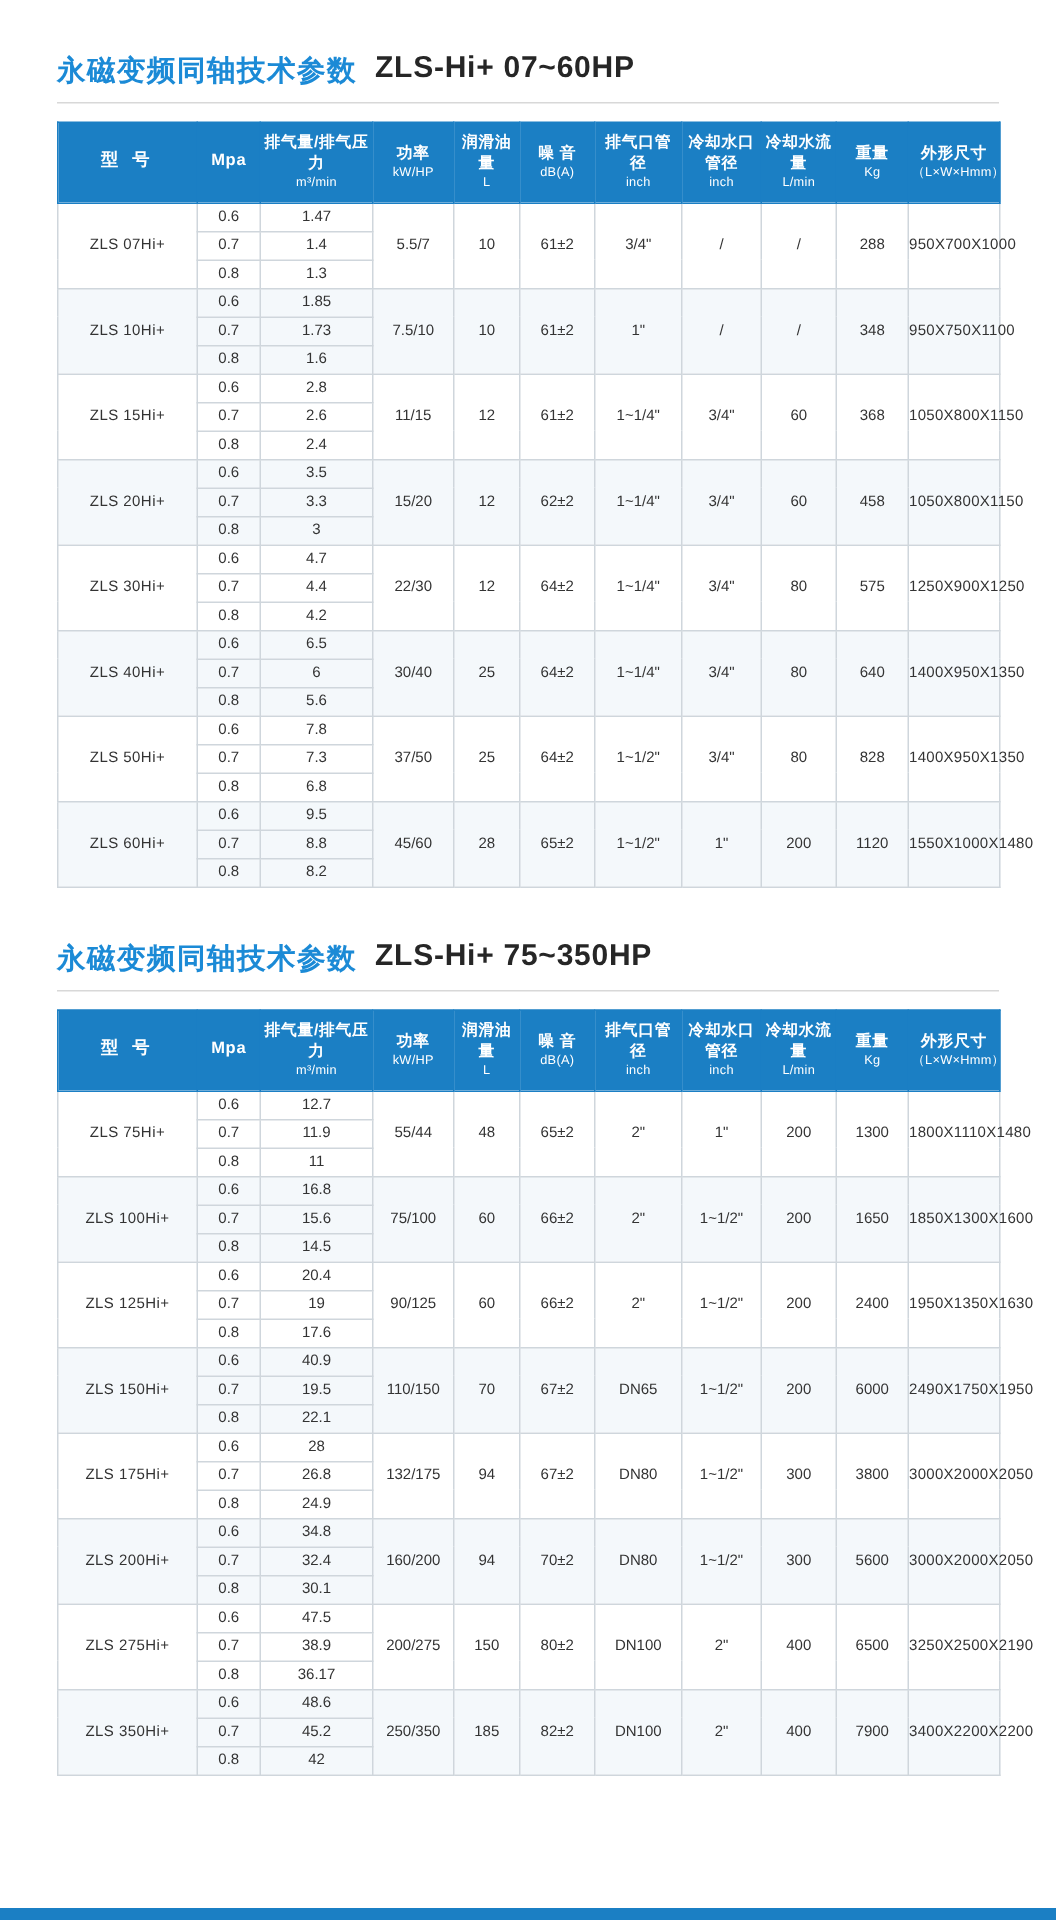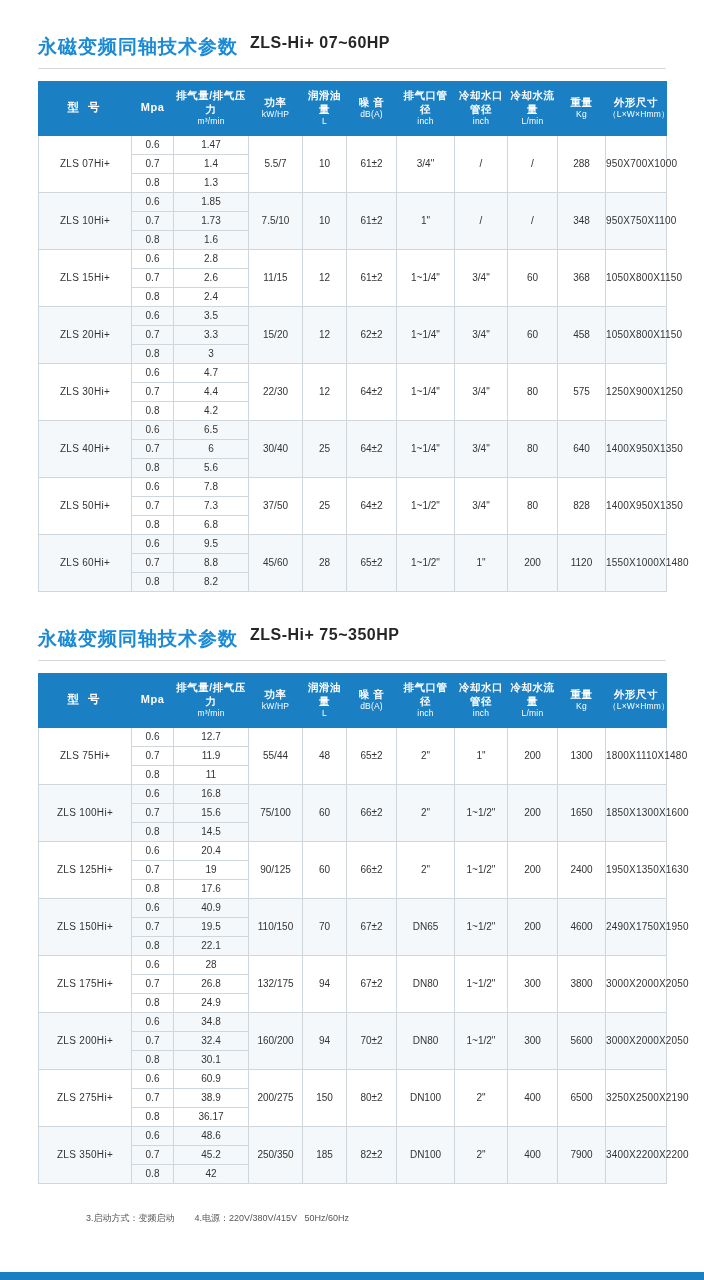--- a/index.html
+++ b/index.html
@@ -35,21 +35,21 @@
     margin-bottom: 12px;
   }
   .sec-title-cn {
     color: #1b8ad6;
     font-size: 19px;
     font-weight: bold;
     letter-spacing: 1px;
   }
   .sec-title-en {
     color: #262626;
-    font-size: 16px;
+    font-size: 20px;
     font-weight: bold;
     letter-spacing: .5px;
   }
 
   
   table.spec {
     width: 100%;
     border-collapse: collapse;
     table-layout: fixed;
   }
@@ -506,21 +506,21 @@
           <tr class="alt">
             <td class="model" rowspan="3">ZLS 150Hi+</td>
             <td class="mpa">0.6</td>
             <td class="flow">40.9</td>
             <td class="val" rowspan="3">110/150</td>
             <td class="val" rowspan="3">70</td>
             <td class="val" rowspan="3">67±2</td>
             <td class="val" rowspan="3">DN65</td>
             <td class="val" rowspan="3">1~1/2"</td>
             <td class="val" rowspan="3">200</td>
-            <td class="val" rowspan="3">4600</td>
+            <td class="val" rowspan="3">6000</td>
             <td class="dim" rowspan="3">2490X1750X1950</td>
           </tr>
           <tr class="alt">
             <td class="mpa">0.7</td>
             <td class="flow">19.5</td>
           </tr>
           <tr class="alt">
             <td class="mpa">0.8</td>
             <td class="flow">22.1</td>
           </tr>
@@ -562,21 +562,21 @@
             <td class="mpa">0.7</td>
             <td class="flow">32.4</td>
           </tr>
           <tr class="alt">
             <td class="mpa">0.8</td>
             <td class="flow">30.1</td>
           </tr>
           <tr>
             <td class="model" rowspan="3">ZLS 275Hi+</td>
             <td class="mpa">0.6</td>
-            <td class="flow">60.9</td>
+            <td class="flow">47.5</td>
             <td class="val" rowspan="3">200/275</td>
             <td class="val" rowspan="3">150</td>
             <td class="val" rowspan="3">80±2</td>
             <td class="val" rowspan="3">DN100</td>
             <td class="val" rowspan="3">2"</td>
             <td class="val" rowspan="3">400</td>
             <td class="val" rowspan="3">6500</td>
             <td class="dim" rowspan="3">3250X2500X2190</td>
           </tr>
           <tr>
@@ -606,17 +606,16 @@
           </tr>
           <tr class="alt">
             <td class="mpa">0.8</td>
             <td class="flow">42</td>
           </tr>
         </tbody>
     </table>
   </div>
 
   <div class="notes">
-    <div class="nrow">3.启动方式：变频启动        4.电源：220V/380V/415V   50Hz/60Hz</div>
   </div>
 
   <div class="bottom-bar"></div>
 </div>
 
 </body></html>

